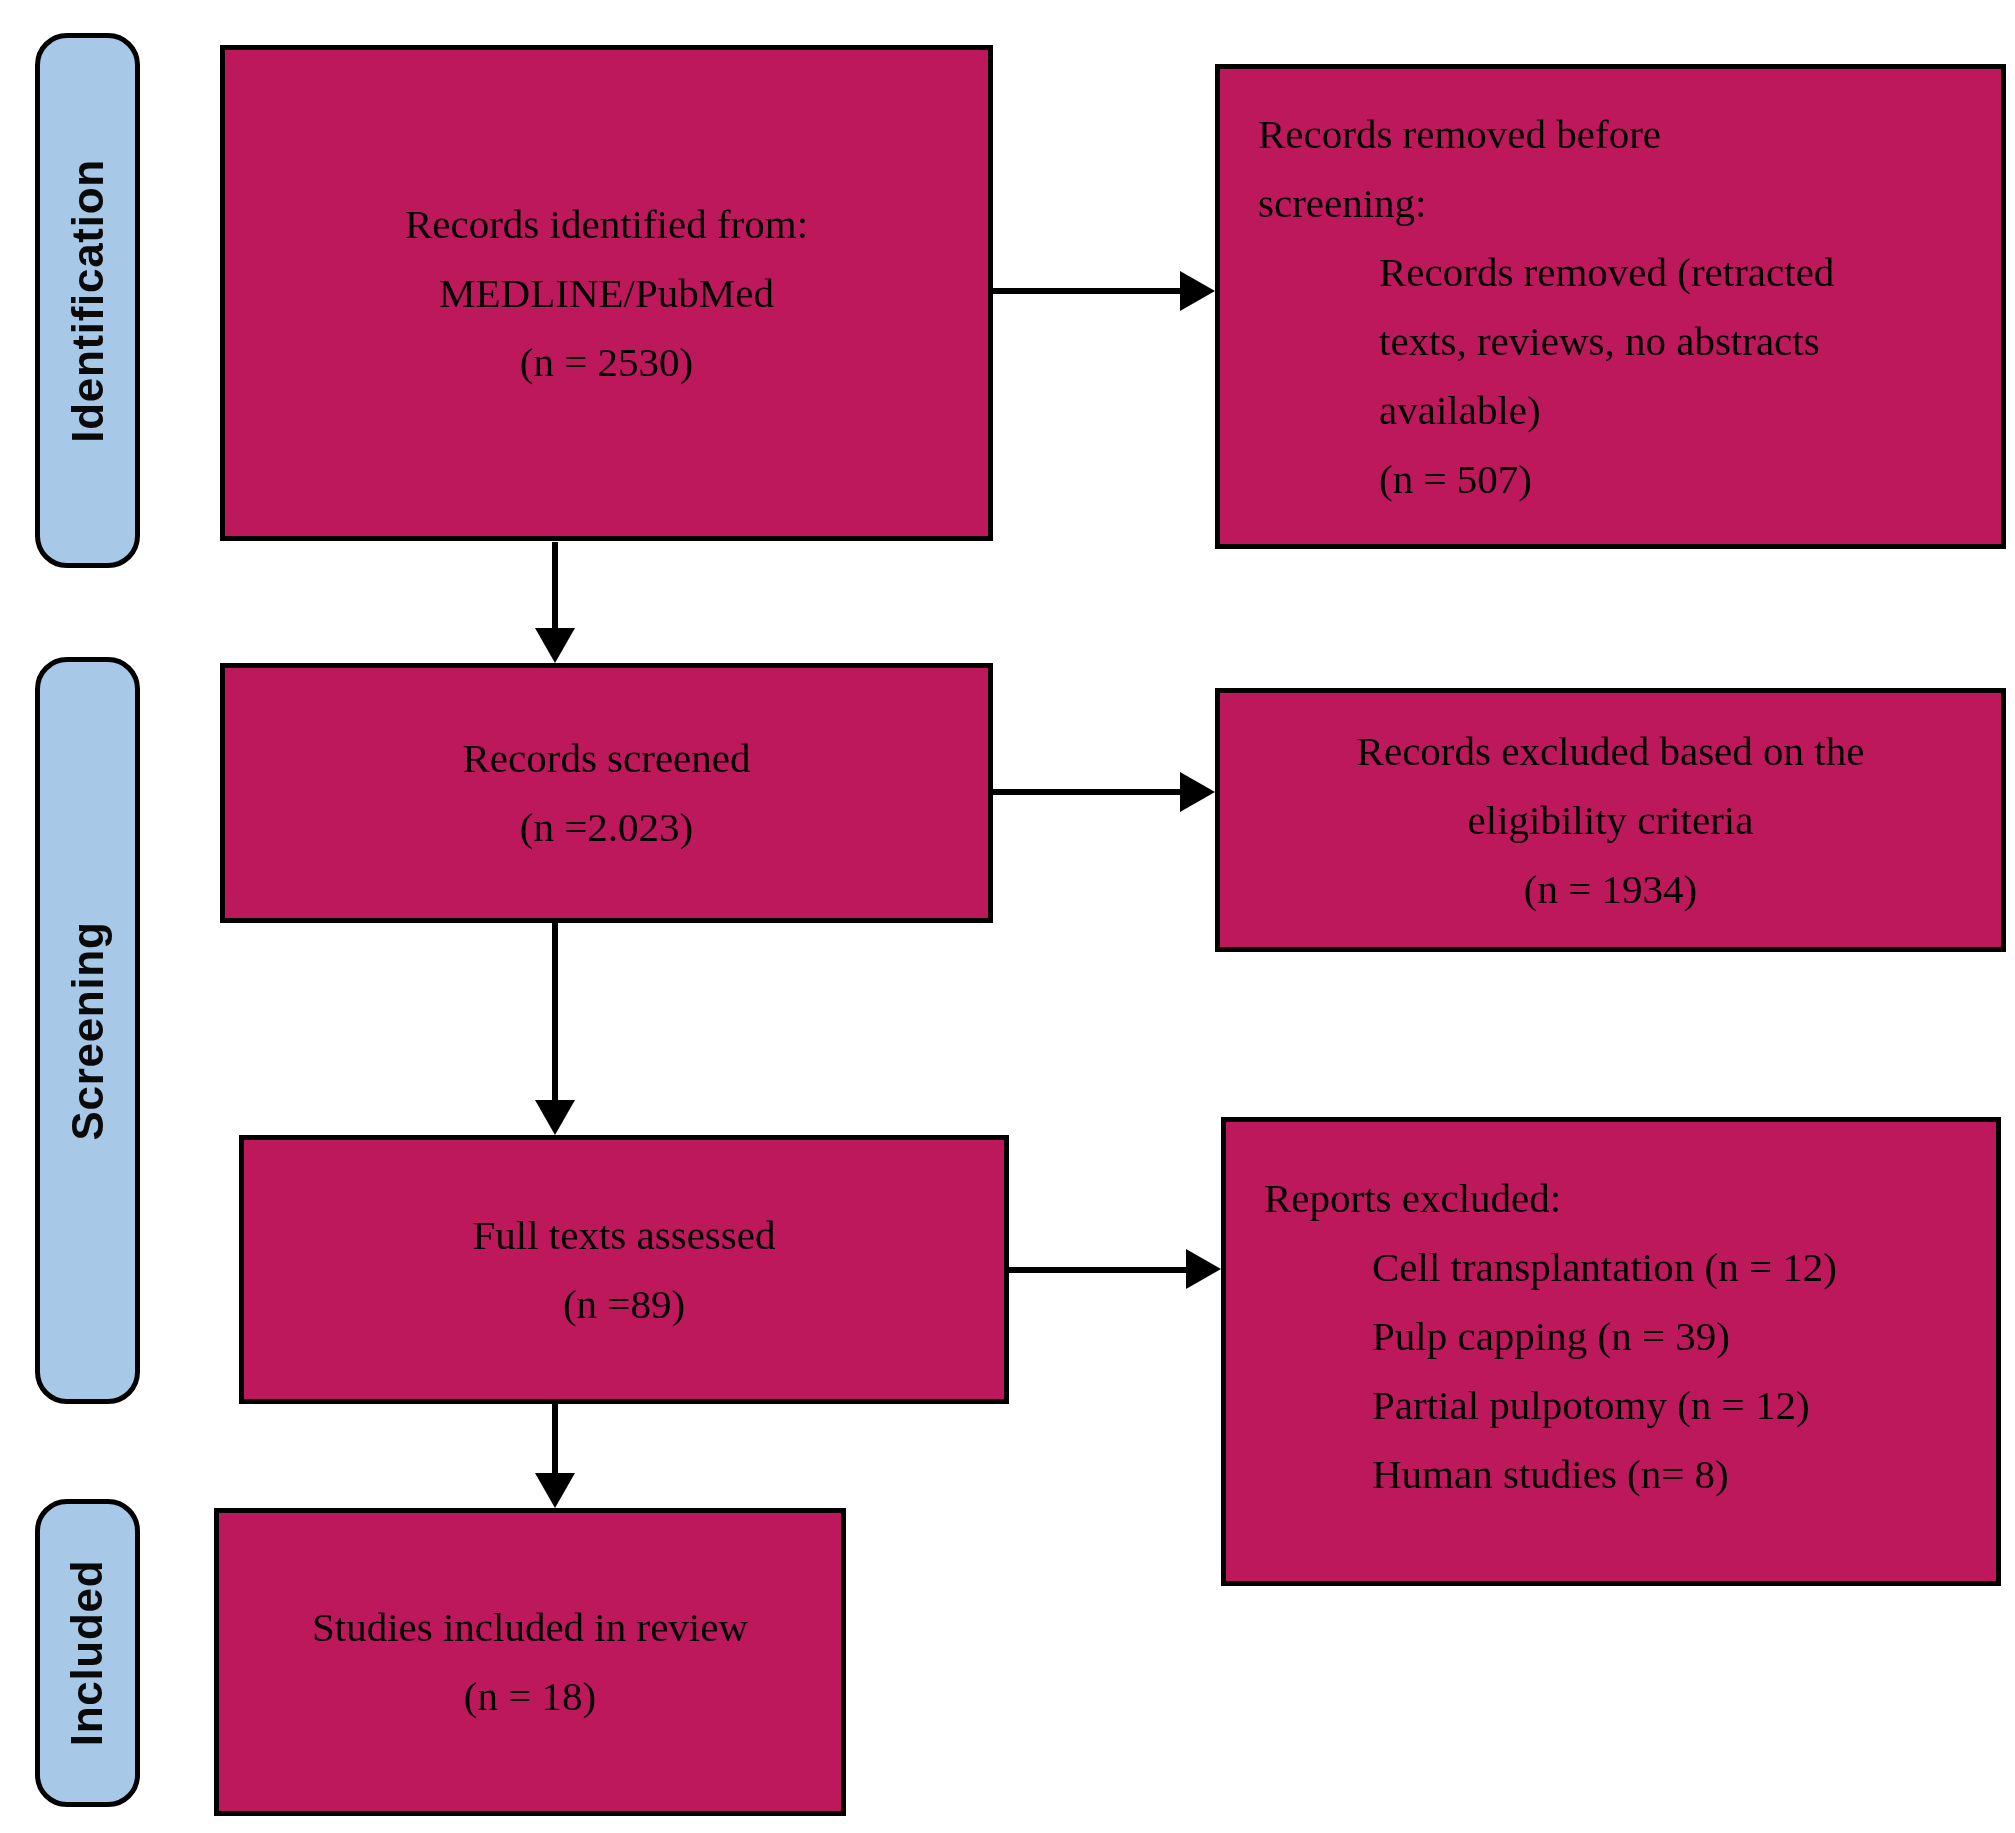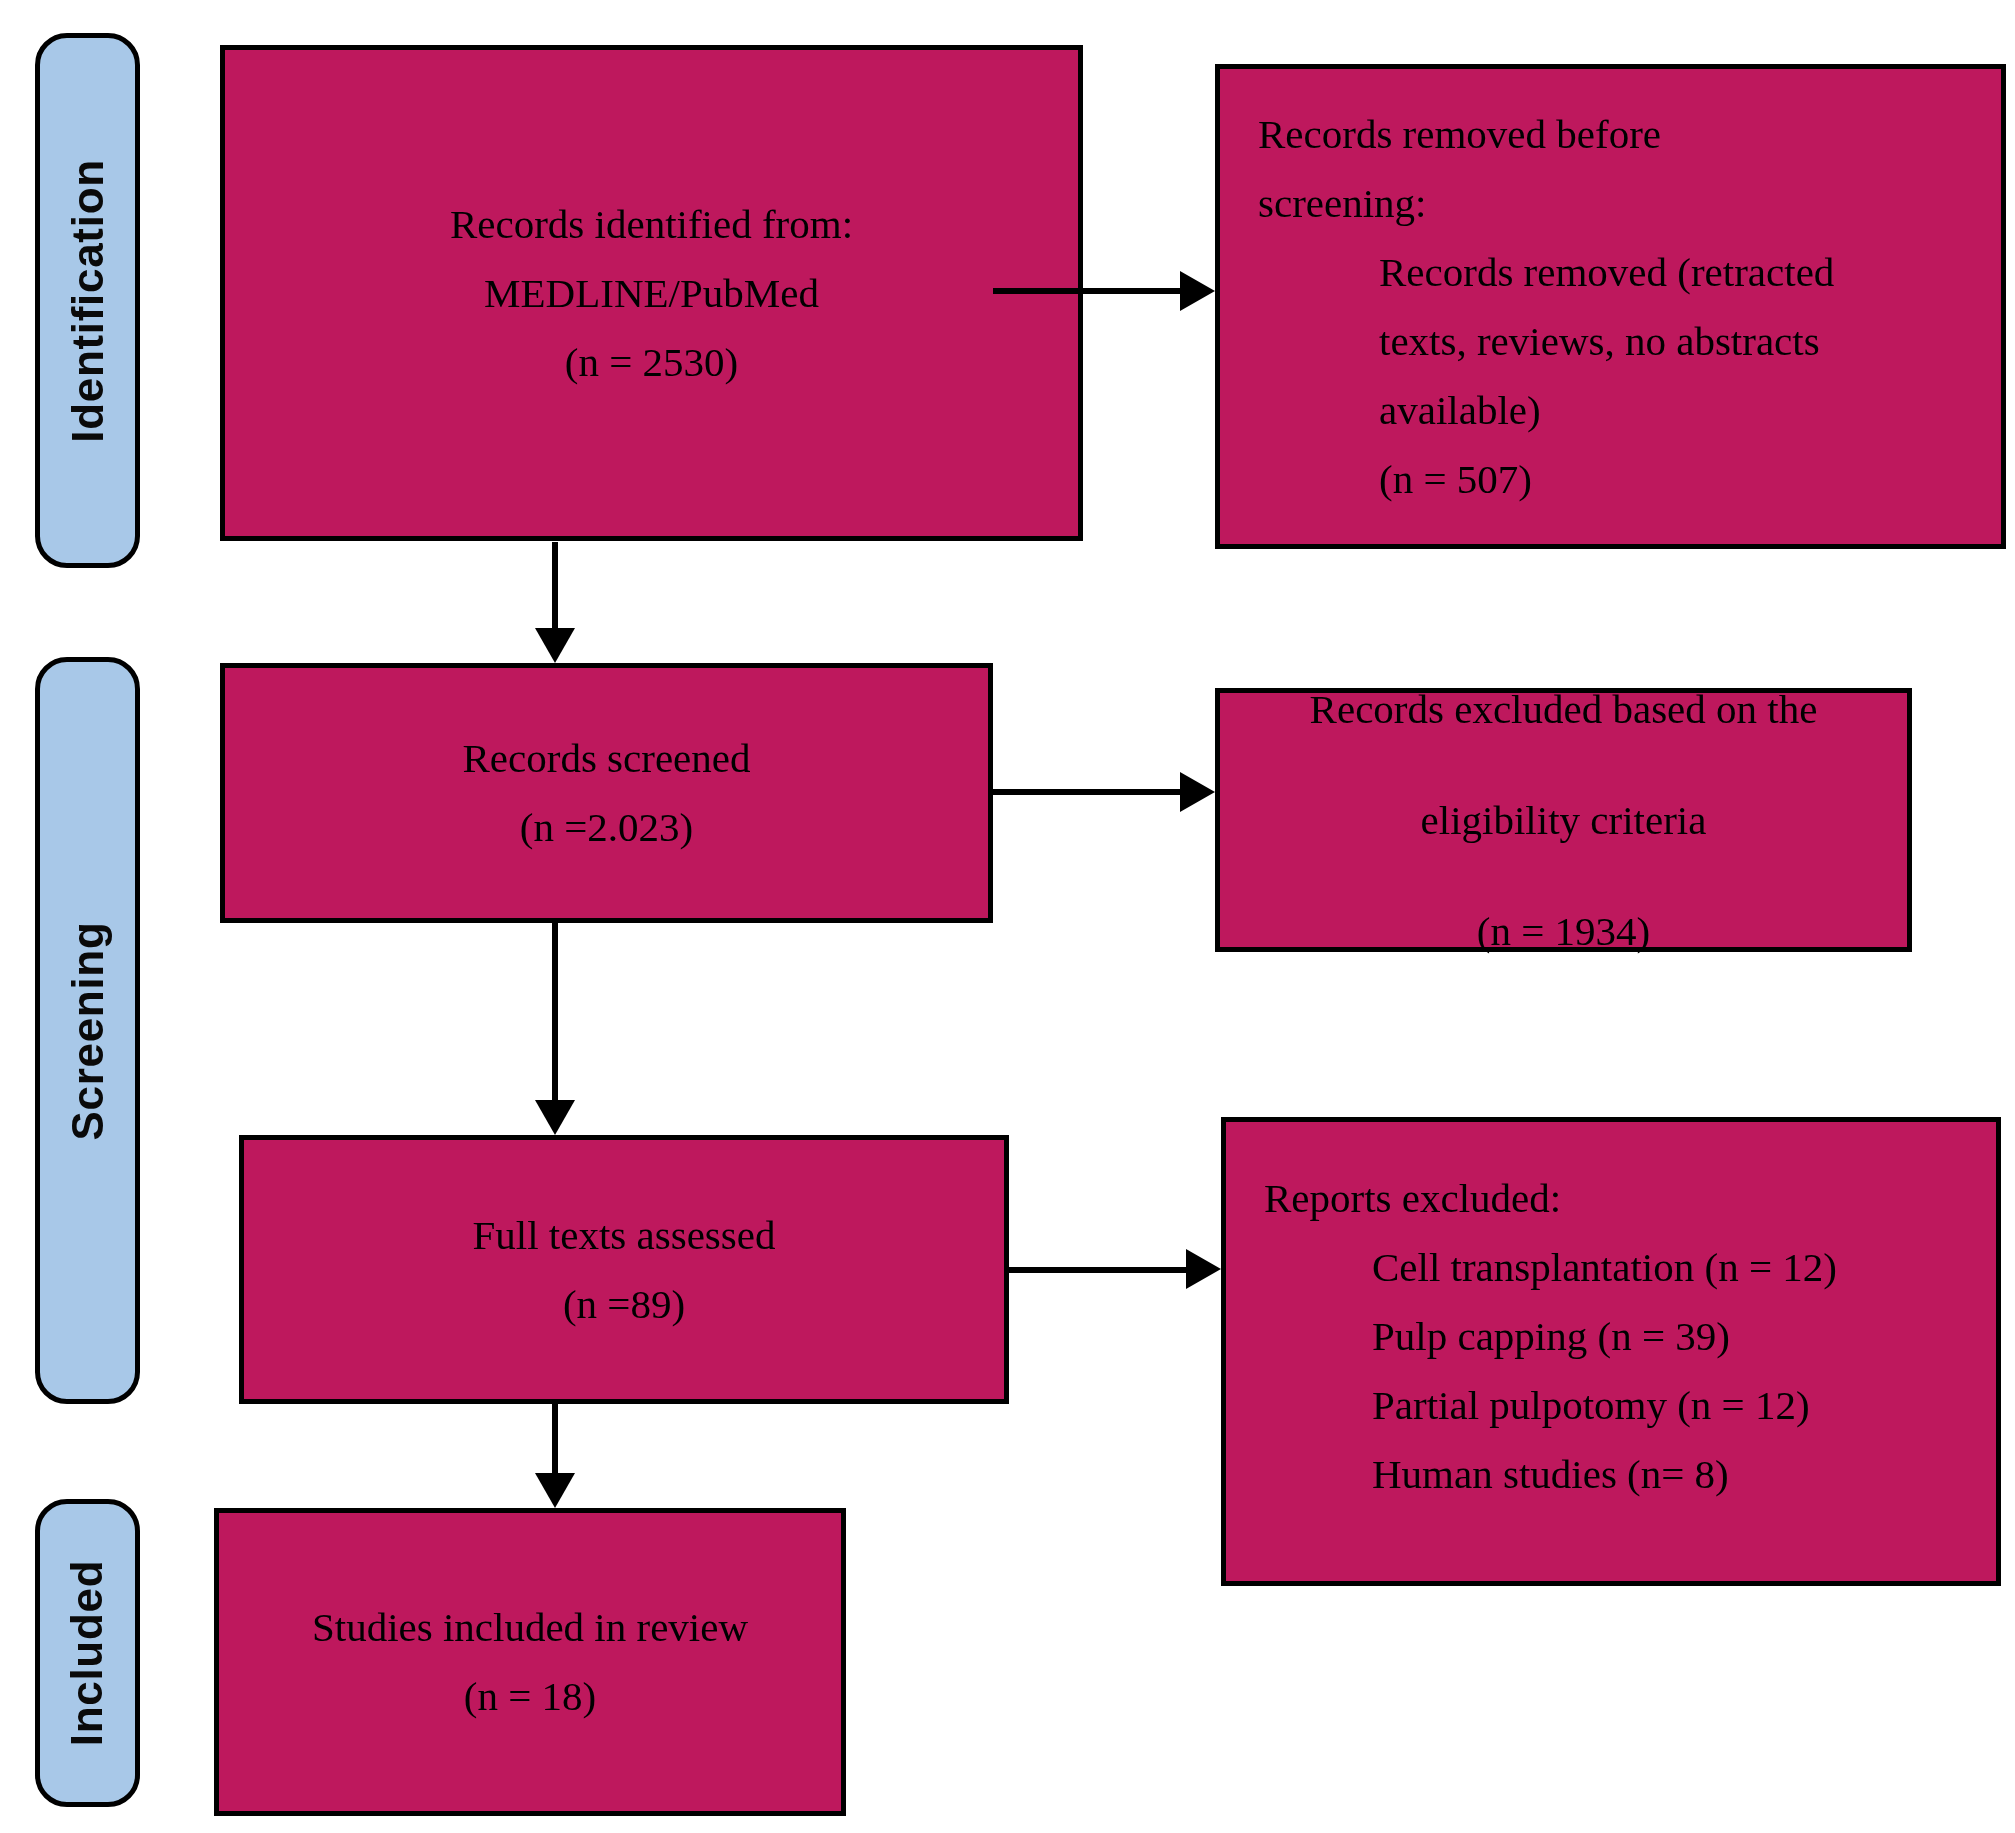--- a/index.html
+++ b/index.html
@@ -112,21 +112,21 @@
   <div class="stage" style="left:35px; top:33px; width:105px; height:535px;">
     <span class="stage-label">Identification</span>
   </div>
   <div class="stage" style="left:35px; top:657px; width:105px; height:747px;">
     <span class="stage-label">Screening</span>
   </div>
   <div class="stage" style="left:35px; top:1499px; width:105px; height:308px;">
     <span class="stage-label">Included</span>
   </div>
 
-  <div class="node centered" style="left:220px; top:45px; width:863px; height:496px;">
+  <div class="node centered" style="left:220px; top:45px; width:773px; height:496px;">
     <span class="line">Records identified from:</span>
     <span class="line">MEDLINE/PubMed</span>
     <span class="line">(n = 2530)</span>
   </div>
 
   <div class="node centered" style="left:220px; top:663px; width:773px; height:260px;">
     <span class="line">Records screened</span>
     <span class="line">(n =2.023)</span>
   </div>
 
@@ -142,21 +142,21 @@
 
   <div class="node side-box" style="left:1215px; top:64px; width:791px; height:485px;">
     <span class="heading-line">Records removed before</span>
     <span class="heading-line">screening:</span>
     <span class="indent-center">Records removed (retracted</span>
     <span class="indent-center">texts, reviews, no abstracts</span>
     <span class="indent-center">available)</span>
     <span class="indent-center">(n = 507)</span>
   </div>
 
-  <div class="node centered" style="left:1215px; top:688px; width:697px; height:264px;gap:42px;">
+  <div class="node centered" style="left:1215px; top:688px; width:791px; height:264px;">
     <span class="line">Records excluded based on the</span>
     <span class="line">eligibility criteria</span>
     <span class="line">(n = 1934)</span>
   </div>
 
   <div class="node side-box" style="left:1221px; top:1117px; width:780px; height:469px; justify-content:flex-start; padding-top:42px;">
     <span class="heading-line">Reports excluded:</span>
     <span class="indent-item">Cell transplantation (n = 12)</span>
     <span class="indent-item">Pulp capping (n = 39)</span>
     <span class="indent-item">Partial pulpotomy (n = 12)</span>

